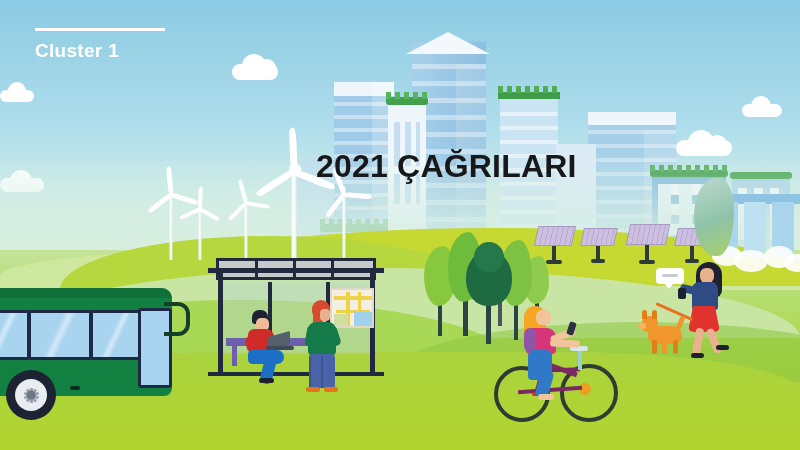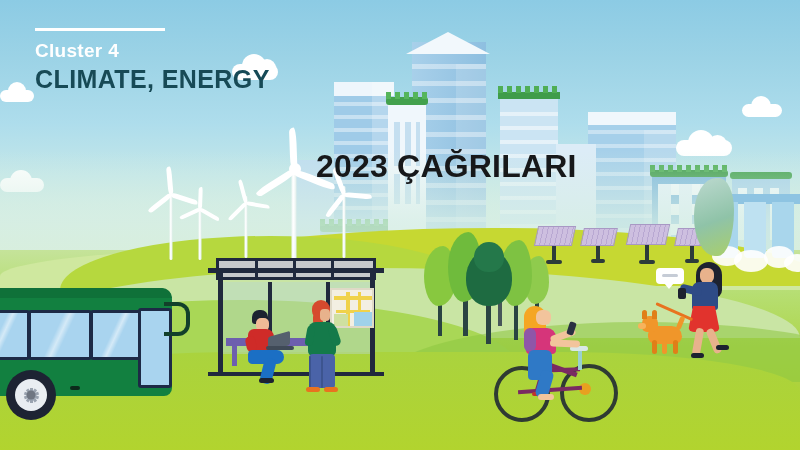--- a/index.html
+++ b/index.html
@@ -481,21 +481,20 @@
     <div class="sk" style="left:2px;top:82px;width:5px;height:14px;background:#e07f18;border-radius:3px;"></div>
     <div class="sk" style="left:12px;top:82px;width:5px;height:14px;background:#f0962a;border-radius:3px;"></div>
     <div class="sk" style="left:23px;top:82px;width:5px;height:14px;background:#e07f18;border-radius:3px;"></div>
   </div>
 
   <div style="position:absolute;left:498px;top:292px;width:4px;height:34px;background:#47565a;z-index:12;"></div>
   <div style="position:absolute;left:492px;top:288px;width:16px;height:6px;background:#47565a;border-radius:3px;z-index:12;"></div>
 
   <div class="cluster-block">
     <div class="cluster-rule"></div>
-    <div class="cluster-kicker">Cluster 4</div>
-    <div class="cluster-title">CLIMATE, ENERGY</div>
+    <div class="cluster-kicker">Cluster 1</div>
   </div>
 
   <div class="main-title">
-    <div class="l1">2023 ÇAĞRILARI</div>
+    <div class="l1">2021 ÇAĞRILARI</div>
   </div>
 
 </div>
 
 </body></html>

